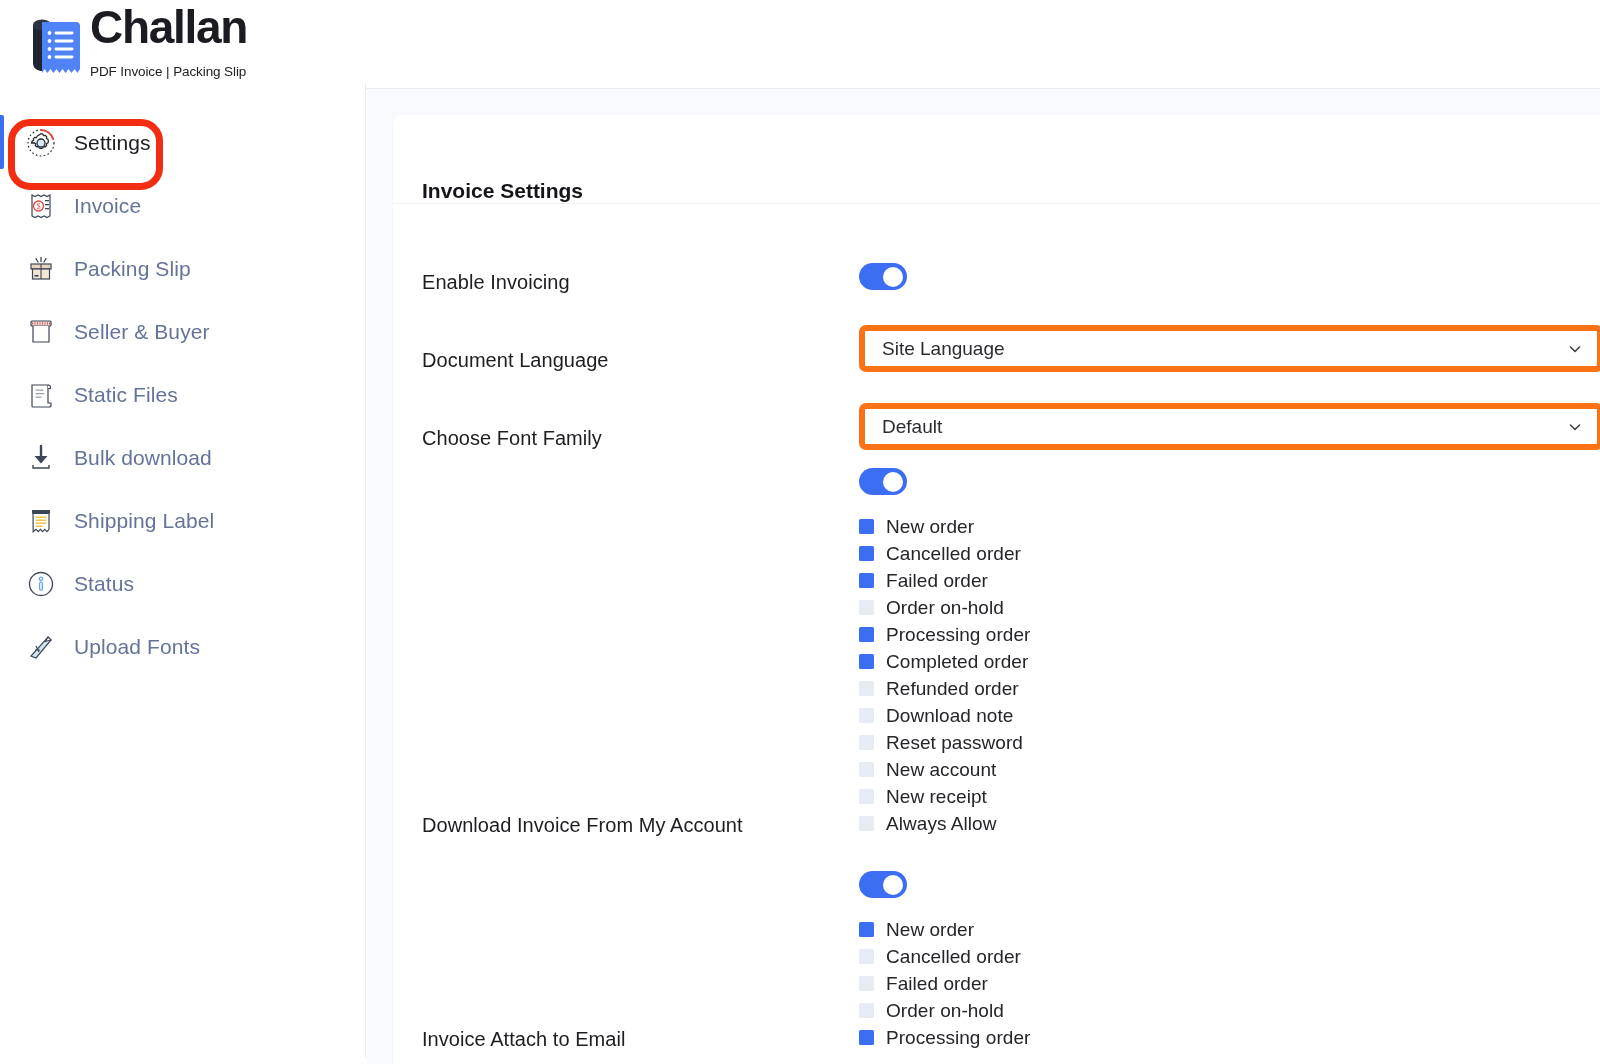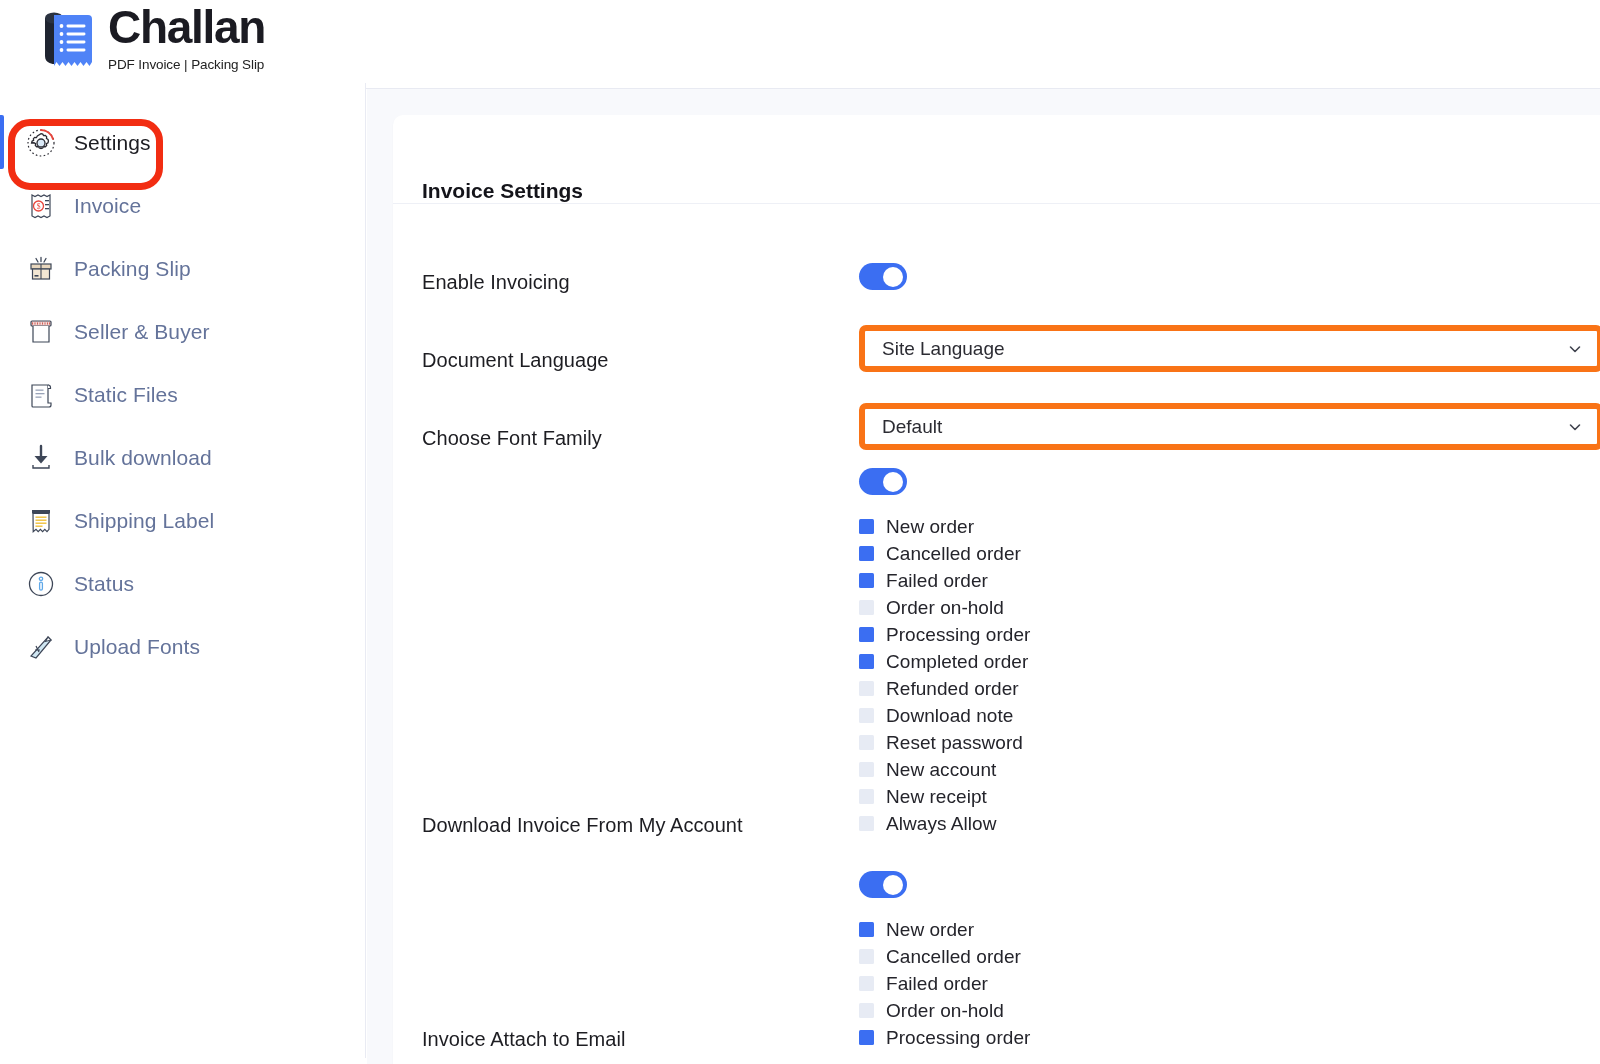--- a/index.html
+++ b/index.html
@@ -10,35 +10,35 @@
     overflow: hidden;
   }
 
   
   .brandbar {
     position: absolute; left: 0; top: 0; width: 1600px; height: 89px;
     background: #ffffff;
     border-bottom: 1px solid #e8eaf2;
   }
   .brand-wrap {
-    position: absolute; left: 40px; top: 6px;
-    display: flex; align-items: flex-end; gap: 10px; justify-content: space-between;
+    position: absolute; left: 28px; top: 6px;
+    display: flex; align-items: flex-end; gap: 4px; justify-content: space-between;
   }
   .logo-mark {
     position: relative; width: 58px; height: 62px; flex: none;
   }
   .logo-mark svg { display: block; }
 
   .brand-text { position: relative; padding-bottom: 2px; }
   .brand-name {
     font-size: 46px; font-weight: bold; line-height: 0.92;
     color: #1b1b22; letter-spacing: -1.3px;
   }
   .brand-sub {
-    font-size: 13.5px; color: #222; letter-spacing: -0.1px; margin-top: 9px;
+    font-size: 13.5px; color: #222; letter-spacing: -0.1px; margin-top: 16px;
   }
 
   
   .sidebar {
     position: absolute; left: 0; top: 83px; width: 366px; height: 975px;
     background: #ffffff;
     border-right: 1px solid #e9ebf3;
     padding-top: 28px;
   }
   .nav-item {

